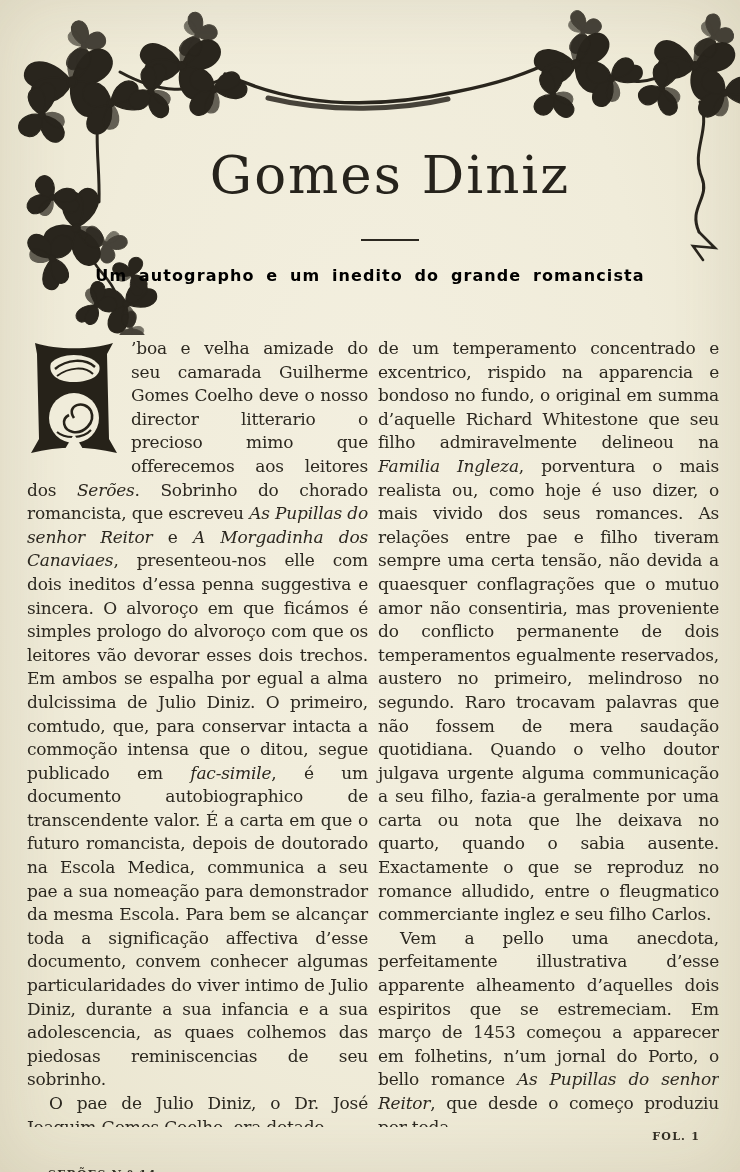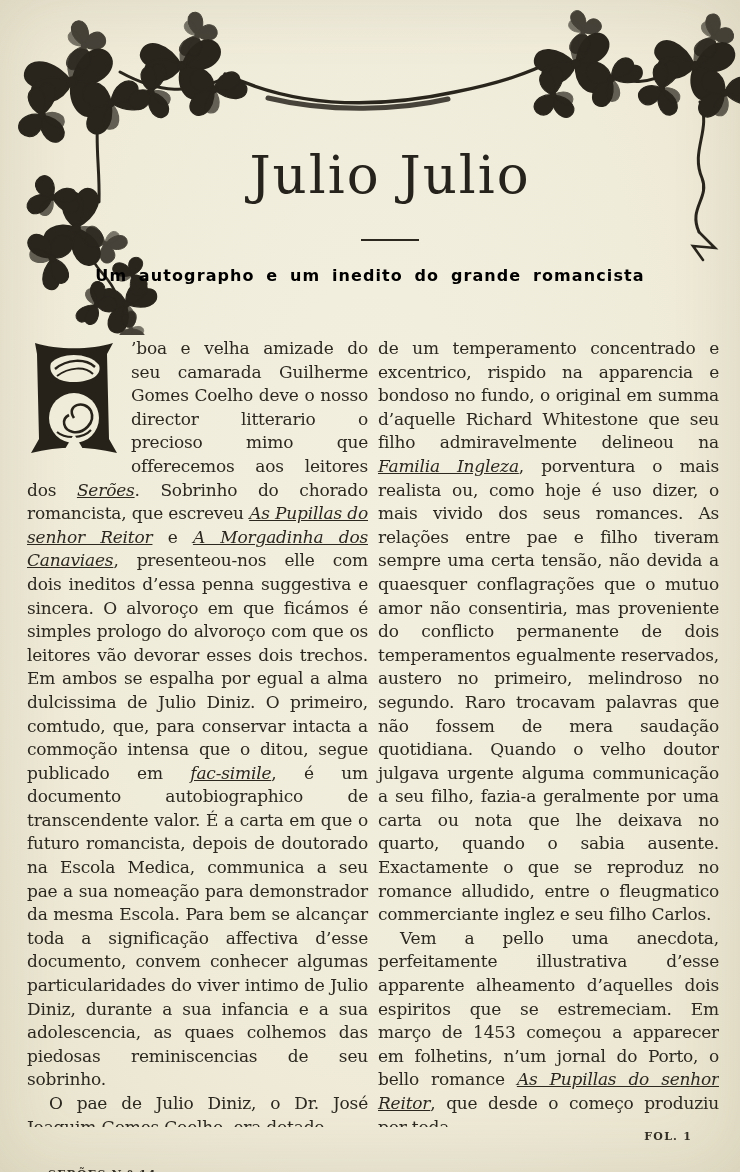--- a/index.html
+++ b/index.html
@@ -30,27 +30,27 @@
   .columns{
     position:absolute;top:337px;left:27px;width:692px;height:790px;
     display:flex;gap:10px;overflow:hidden;
   }
   .col{
     flex:1 1 0;font-size:17px;line-height:23.6px;letter-spacing:-0.2px;
     text-align:justify;hyphens:auto;-webkit-hyphens:auto;
   }
   .col p{margin:0;}
   .col p.indent{text-indent:22px;}
-  .it{font-style:italic;text-decoration:underline;}
+  .it{font-style:italic;}
   .dropcap{float:left;width:94px;height:118px;margin:2px 10px 0 0;}
   .footer-note{
     position:absolute;font-size:11px;font-weight:bold;letter-spacing:1.2px;color:#332f24;
   }
   .footer-left{left:48px;top:1133px;margin-top:35px;}
-  .footer-right{right:48px;top:1130px;}
+  .footer-right{right:40px;top:1130px;}
 </style>
 </head>
 <body>
 
 <div class="page">
 
   <svg class="garland" width="740" height="325" viewBox="0 0 740 325" aria-hidden="true">
     <defs>
       <g id="petals">
         <path d="M0,0 C-5,-15 -17,-21 -22,-13 C-26,-6 -12,3 0,0"></path>
@@ -78,21 +78,21 @@
       <path d="M699,222 l16,16 -22,-2 10,14" fill="none" stroke-width="2.6"></path>
       <use href="#cluster" transform="translate(72,72) scale(1.5)"></use>
       <use href="#cluster" transform="translate(182,56) scale(1.35) rotate(8)"></use>
       <use href="#cluster" transform="translate(576,54) scale(1.3) rotate(-6)"></use>
       <use href="#cluster" transform="translate(695,56) scale(1.35) rotate(14)"></use>
       <use href="#cluster" transform="translate(76,218) scale(1.3) rotate(100)"></use>
       <use href="#cluster" transform="translate(126,294) scale(1.0) rotate(150)"></use>
     </g>
   </svg>
 
-  <h1 class="page-title">Julio Julio</h1>
+  <h1 class="page-title">Gomes Diniz</h1>
   <div class="title-rule"></div>
   <h2 class="page-subtitle">Um autographo e um inedito do grande romancista</h2>
 
   <div class="columns">
     <div class="col">
 
       <svg class="dropcap" viewBox="0 0 94 118" width="94" height="118" aria-label="A">
         <path d="M8,4 C30,11 64,11 86,4 L80,15 82,100 90,114 C60,107 32,107 4,114 L12,100 10,15 Z" fill="#262219"></path>
         <path d="M24,24 C34,13 62,13 72,26 C75,35 66,43 46,43 C28,43 21,33 24,24 Z" fill="#f0ecda"></path>
         <path d="M28,30 C40,20 58,19 68,28" stroke="#262219" stroke-width="2.4" fill="none"></path>

